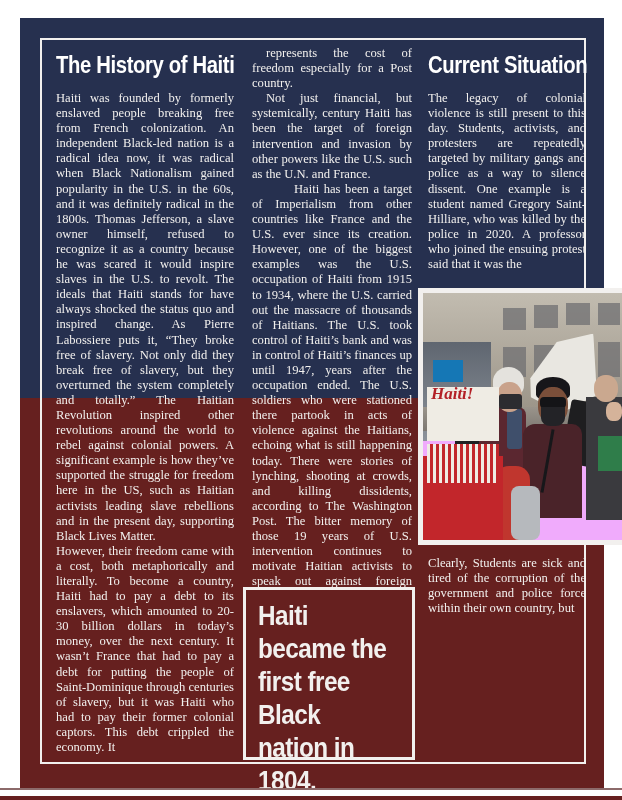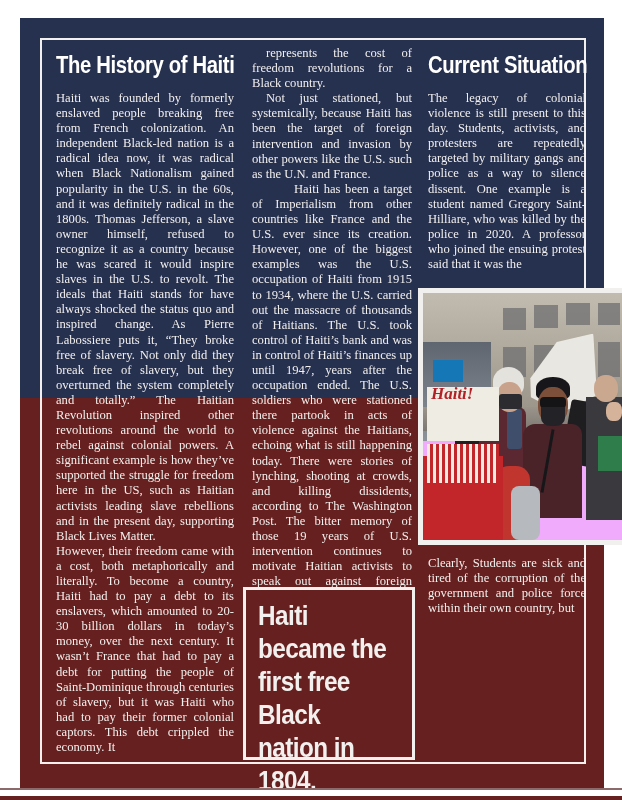--- a/index.html
+++ b/index.html
@@ -242,22 +242,22 @@
 
   <div class="frame"></div>
 
   <div class="col col-left">
     <div class="head">The History of Haiti</div>
     <p class="indent">Haiti was founded by formerly enslaved people breaking free from French colonization. An independent Black-led nation is a radical idea now, it was radical when Black Nationalism gained popularity in the U.S. in the 60s, and it was definitely radical in the 1800s. Thomas Jefferson, a slave owner himself, refused to recognize it as a country because he was scared it would inspire slaves in the U.S. to revolt. The ideals that Haiti stands for have always shocked the status quo and inspired change. As Pierre Labossiere puts it, “They broke free of slavery. Not only did they break free of slavery, but they overturned the system completely and totally.” The Haitian Revolution inspired other revolutions around the world to rebel against colonial powers. A significant example is how they’ve supported the struggle for freedom here in the US, such as Haitian activists leading slave rebellions and in the present day, supporting Black Lives Matter.</p>
     <p class="indent">However, their freedom came with a cost, both metaphorically and literally. To become a country, Haiti had to pay a debt to its enslavers, which amounted to 20-30 billion dollars in today’s money, over the next century. It wasn’t France that had to pay a debt for putting the people of Saint-Dominique through centuries of slavery, but it was Haiti who had to pay their former colonial captors. This debt crippled the economy. It</p>
   </div>
 
   <div class="col col-mid">
-    <p class="ind1">represents the cost of freedom revolutions for a Black country.</p>
-    <p class="ind1">Not just stationed, but systemically, because Haiti has been the target of foreign intervention and invasion by other powers like the U.S. such as the U.N. and France.</p>
+    <p class="ind1">represents the cost of freedom especially for a Post country.</p>
+    <p class="ind1">Not just financial, but systemically, century Haiti has been the target of foreign intervention and invasion by other powers like the U.S. such as the U.N. and France.</p>
     <p class="ind2">Haiti has been a target of Imperialism from other countries like France and the U.S. ever since its creation. However, one of the biggest examples was the U.S. occupation of Haiti from 1915 to 1934, where the U.S. carried out the massacre of thousands of Haitians. The U.S. took control of Haiti’s bank and was in control of Haiti’s finances up until 1947, years after the occupation ended. The U.S. soldiers who were stationed there partook in acts of violence against the Haitians, echoing what is still happening today. There were stories of lynching, shooting at crowds, and killing dissidents, according to The Washington Post. The bitter memory of those 19 years of U.S. intervention continues to motivate Haitian activists to speak out against foreign intervention today.</p>
   </div>
 
   <div class="col col-right">
     <div class="head">Current Situation</div>
     <p class="indent">The legacy of colonial violence is still present to this day. Students, activists, and protesters are repeatedly targeted by military gangs and police as a way to silence dissent. One example is a student named Gregory Saint-Hilliare, who was killed by the police in 2020. A professor who joined the ensuing protest said that it was the</p>
   </div>
 
   <div class="photo">
     <div class="photo-inner">

